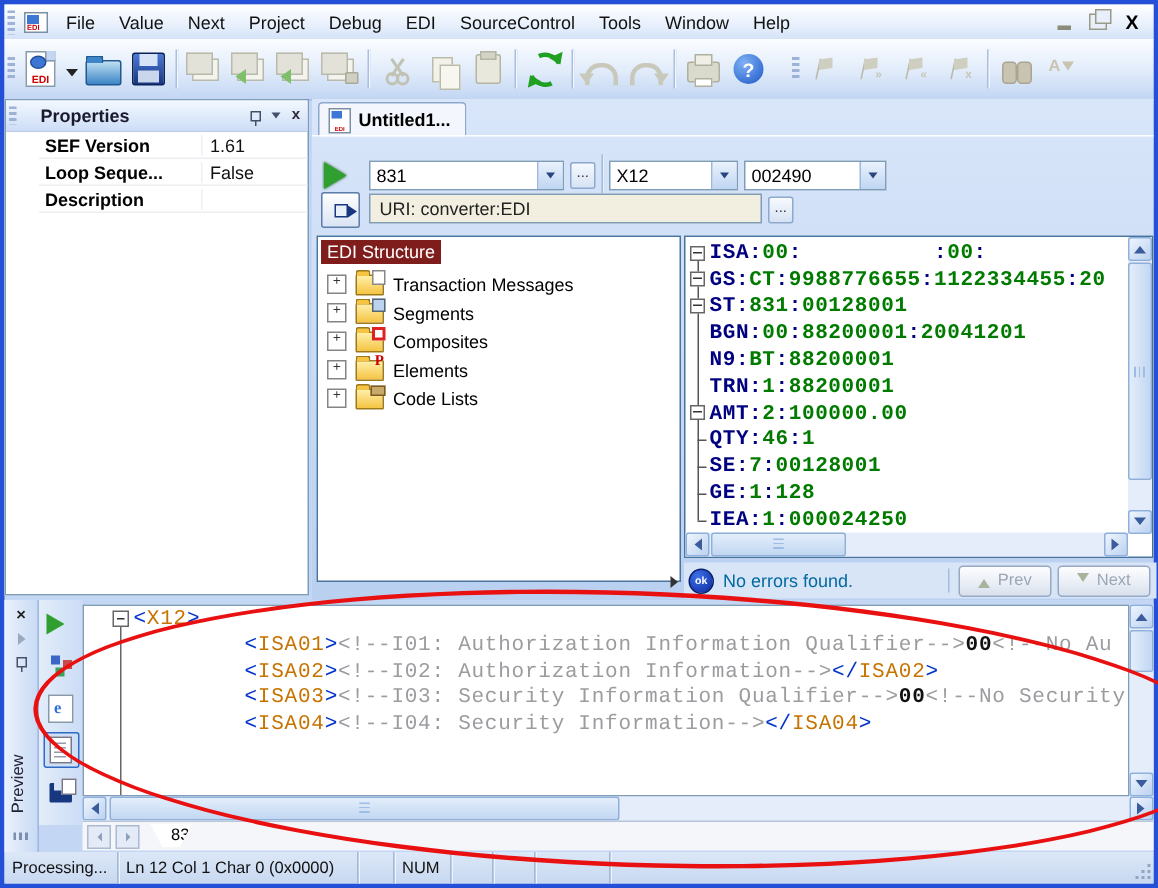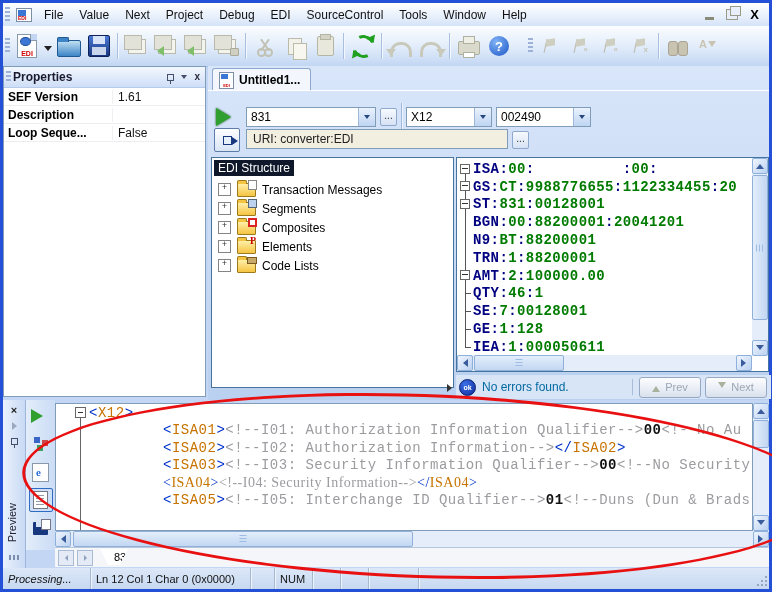--- a/index.html
+++ b/index.html
@@ -70,31 +70,31 @@
   .ico-binoc::before,.ico-binoc::after{content:'';position:absolute;top:0;width:8px;height:13px;background:#C9C3B2;border:1px solid #ABA492;border-radius:3px;}
   .ico-binoc::before{left:0;} .ico-binoc::after{right:0;}
   .ico-az{position:relative;width:18px;height:16px;color:#C9C3B2;font:bold 11px "Liberation Sans",sans-serif;}
   .ico-az::before{content:'A';position:absolute;left:0;top:0;}
   .ico-az::after{content:'';position:absolute;right:1px;top:3px;border:4px solid rgba(0,0,0,0);border-top:6px solid #C9C3B2;}
 
   
   .props{position:absolute;left:0;top:63px;width:203px;height:331px;background:#FFF;
     border:1px solid #7F9DB9;box-sizing:border-box;}
   .props-head{height:20px;background:linear-gradient(#F3F8FE,#CEDEF7);display:flex;align-items:center;
-    border-bottom:1px solid #B7CCEA;}
+    border-bottom:1px solid #B7CCEA;gap:14px;}
   .props-title{font-size:12px;font-weight:600;color:#1A1A2E;}
   .props-icons{margin-left:auto;display:flex;align-items:center;gap:7px;padding-right:5px;}
   .pin-ico{width:5px;height:5px;border:1px solid #44506B;position:relative;}
   .pin-ico::after{content:'';position:absolute;left:2px;top:5px;width:1px;height:4px;background:#44506B;}
   .chev-ico{width:0;height:0;border:3px solid rgba(0,0,0,0);border-top:4px solid #44506B;margin-top:3px;}
   .x-ico{font-size:10px;font-weight:bold;color:#2A2A3A;line-height:10px;}
   .grid-head{height:18px;display:flex;background:#F1F4FA;border-bottom:1px solid #C8CEDA;font-size:11px;color:#444;}
   .grid-head span{padding:2px 4px;}
   .gh-name{width:104px;border-right:1px solid #D4D9E4;}
-  .prow{display:flex;height:17px;border-bottom:1px solid #EDEDF2;font-size:12px;align-items:center;}
+  .prow{display:flex;height:17px;border-bottom:1px solid #EDEDF2;font-size:12px;align-items:center;margin-left:22px;}
   .pname{width:104px;padding-left:4px;font-weight:bold;color:#000;border-right:1px solid #F0F0F4;
     white-space:nowrap;overflow:hidden;}
   .pval{padding-left:5px;color:#111;}
 
   
   .docarea{position:absolute;left:205px;top:63px;width:561px;height:334px;
     background:linear-gradient(#D9E6FA,#BAD0F0);}
   .tabstrip{position:absolute;left:0;top:0;width:100%;height:24px;}
   .doc-tab{position:absolute;left:4px;top:2px;height:22px;padding:0 10px 0 6px;background:#F3F7FD;
     border:1px solid #8CA8CC;border-bottom:none;border-radius:3px 3px 0 0;display:flex;align-items:center;gap:5px;}
@@ -117,21 +117,21 @@
   .go-btn{position:absolute;left:6px;top:2px;width:24px;height:22px;background:linear-gradient(#FDFEFF,#D9E4F4);
     border:1px solid #5E7CA8;border-radius:2px;display:flex;align-items:center;justify-content:center;}
   .go-glyph{width:7px;height:7px;border:1px solid #17377F;position:relative;background:#E8F0FA;}
   .go-glyph::after{content:'';position:absolute;left:8px;top:0;border:4px solid rgba(0,0,0,0);border-left:6px solid #17377F;}
   .uri-field{position:absolute;left:38px;top:3px;width:262px;height:20px;background:#F2EFE1;
     border:1px solid #7F9DB9;font-size:12px;color:#222;padding:2px 0 0 6px;box-sizing:border-box;white-space:nowrap;}
 
   
   .treepanel{position:absolute;left:3px;top:91px;width:243px;height:231px;background:#FFF;
     border:1px solid #46749E;box-sizing:border-box;overflow:hidden;}
-  .troot{display:inline-block;margin:2px 0 4px 2px;padding:1px 4px;background:#0f172a;color:#FFF;font-size:12px;}
+  .troot{display:inline-block;margin:2px 0 4px 2px;padding:1px 4px;background:#7f1d1d;color:#FFF;font-size:12px;}
   .titem{display:flex;align-items:center;height:19px;padding-left:6px;font-size:12px;color:#000;}
   .texp{width:11px;height:11px;border:1px solid #848484;background:#FFF;font:9px/9px "Liberation Mono",monospace;
     text-align:center;color:#333;flex:none;}
   .tfold{width:17px;height:12px;background:linear-gradient(#FFEFA8,#F5C443);border:1px solid #9C7A1C;
     border-radius:1px;position:relative;margin:0 6px 0 6px;flex:none;}
   .tfold::before{content:'';position:absolute;left:-1px;top:-4px;width:8px;height:3px;background:#F5C443;
     border:1px solid #9C7A1C;border-bottom:none;border-radius:2px 2px 0 0;}
   .f0::after{content:'';position:absolute;right:-2px;top:-4px;width:7px;height:8px;background:#FFF;border:1px solid #888;}
   .f1::after{content:'';position:absolute;right:-2px;top:-4px;width:7px;height:7px;background:#BCD2EE;border:1px solid #567;}
   .f2::after{content:'';position:absolute;right:-2px;top:-4px;width:5px;height:5px;border:2px solid #D22;background:#FFF;}
@@ -375,26 +375,26 @@
         <span class="chev-ico"></span>
         <span class="x-ico">x</span>
       </span>
     </div>
     <div>
           <div class="prow">
             <span class="pname">SEF Version</span>
             <span class="pval">1.61</span>
           </div>
           <div class="prow">
+            <span class="pname">Loop Seque...</span>
+            <span class="pval">False</span>
+          </div>
+          <div class="prow">
             <span class="pname">Description</span>
             <span class="pval"></span>
-          </div>
-          <div class="prow">
-            <span class="pname">Loop Seque...</span>
-            <span class="pval">False</span>
           </div>
         </div>
   </div>
 
   <div class="docarea">
     <div class="tabstrip">
       <div class="doc-tab">
         <span class="tab-ico"></span>
         <span class="doc-tab-label">Untitled1...</span>
       </div>
@@ -467,21 +467,21 @@
             <div class="edi-line"><span class="egut"><span class="box"></span></span><span class="eseg">ISA</span><span class="eseg">:</span><span class="eval">00</span><span class="eseg">:</span><span class="eval">          </span><span class="eseg">:</span><span class="eval">00</span><span class="eseg">:</span></div>
             <div class="edi-line"><span class="egut"><span class="box"></span></span><span class="eseg">GS</span><span class="eseg">:</span><span class="eval">CT</span><span class="eseg">:</span><span class="eval">9988776655</span><span class="eseg">:</span><span class="eval">1122334455</span><span class="eseg">:</span><span class="eval">20</span></div>
             <div class="edi-line"><span class="egut"><span class="box"></span></span><span class="eseg">ST</span><span class="eseg">:</span><span class="eval">831</span><span class="eseg">:</span><span class="eval">00128001</span></div>
             <div class="edi-line"><span class="egut"></span><span class="eseg">BGN</span><span class="eseg">:</span><span class="eval">00</span><span class="eseg">:</span><span class="eval">88200001</span><span class="eseg">:</span><span class="eval">20041201</span></div>
             <div class="edi-line"><span class="egut"></span><span class="eseg">N9</span><span class="eseg">:</span><span class="eval">BT</span><span class="eseg">:</span><span class="eval">88200001</span></div>
             <div class="edi-line"><span class="egut"></span><span class="eseg">TRN</span><span class="eseg">:</span><span class="eval">1</span><span class="eseg">:</span><span class="eval">88200001</span></div>
             <div class="edi-line"><span class="egut"><span class="box"></span></span><span class="eseg">AMT</span><span class="eseg">:</span><span class="eval">2</span><span class="eseg">:</span><span class="eval">100000.00</span></div>
             <div class="edi-line"><span class="egut tick"></span><span class="eseg">QTY</span><span class="eseg">:</span><span class="eval">46</span><span class="eseg">:</span><span class="eval">1</span></div>
             <div class="edi-line"><span class="egut tick"></span><span class="eseg">SE</span><span class="eseg">:</span><span class="eval">7</span><span class="eseg">:</span><span class="eval">00128001</span></div>
             <div class="edi-line"><span class="egut tick"></span><span class="eseg">GE</span><span class="eseg">:</span><span class="eval">1</span><span class="eseg">:</span><span class="eval">128</span></div>
-            <div class="edi-line"><span class="egut tick"></span><span class="eseg">IEA</span><span class="eseg">:</span><span class="eval">1</span><span class="eseg">:</span><span class="eval">000050611</span></div>
+            <div class="edi-line"><span class="egut tick"></span><span class="eseg">IEA</span><span class="eseg">:</span><span class="eval">1</span><span class="eseg">:</span><span class="eval">000024250</span></div>
           </div>
 
       <div class="vsb" style="left:295px;top:0;width:16px;height:198px;">
         <div class="sb-btn" style="left:0;top:0;">
               <span class="tri up"></span>
             </div>
         <div class="sb-thumb" style="left:0;top:17px;width:16px;height:145px;">
               <span class="sb-grip"></span>
             </div>
         <div class="sb-btn" style="left:0;bottom:0;">
@@ -549,22 +549,21 @@
           </div>
     </div>
 
     <div class="codearea">
       <div class="code-vline"></div>
       <div>
             <div class="code-line"><span class="cgut"><span class="box"></span></span><span style="padding-left: 0px;"><span class="ck-b">&lt;</span><span class="ck-t">X12</span><span class="ck-b">&gt;</span></span></div>
             <div class="code-line"><span class="cgut"></span><span style="padding-left: 74px;"><span class="ck-b">&lt;</span><span class="ck-t">ISA01</span><span class="ck-b">&gt;</span><span class="ck-c">&lt;!--I01: Authorization Information Qualifier--&gt;</span><span class="ck-v">00</span><span class="ck-c">&lt;!--No Au</span></span></div>
             <div class="code-line"><span class="cgut"></span><span style="padding-left: 74px;"><span class="ck-b">&lt;</span><span class="ck-t">ISA02</span><span class="ck-b">&gt;</span><span class="ck-c">&lt;!--I02: Authorization Information--&gt;</span><span class="ck-b">&lt;/</span><span class="ck-t">ISA02</span><span class="ck-b">&gt;</span></span></div>
             <div class="code-line"><span class="cgut"></span><span style="padding-left: 74px;"><span class="ck-b">&lt;</span><span class="ck-t">ISA03</span><span class="ck-b">&gt;</span><span class="ck-c">&lt;!--I03: Security Information Qualifier--&gt;</span><span class="ck-v">00</span><span class="ck-c">&lt;!--No Security</span></span></div>
-            <div class="code-line"><span class="cgut"></span><span style="padding-left: 74px; font-family: Liberation Serif, serif;"><span class="ck-b">&lt;</span><span class="ck-t">ISA04</span><span class="ck-b">&gt;</span><span class="ck-c">&lt;!--I04: Security Information--&gt;</span><span class="ck-b">&lt;/</span><span class="ck-t">ISA04</span><span class="ck-b">&gt;</span></span></div>
-            <div class="code-line"><span class="cgut"></span><span style="padding-left: 74px;"><span class="ck-b">&lt;</span><span class="ck-t">ISA05</span><span class="ck-b">&gt;</span><span class="ck-c">&lt;!--I05: Interchange ID Qualifier--&gt;</span><span class="ck-v">01</span><span class="ck-c">&lt;!--Duns (Dun &amp; Brads</span></span></div>
+            <div class="code-line"><span class="cgut"></span><span style="padding-left: 74px;"><span class="ck-b">&lt;</span><span class="ck-t">ISA04</span><span class="ck-b">&gt;</span><span class="ck-c">&lt;!--I04: Security Information--&gt;</span><span class="ck-b">&lt;/</span><span class="ck-t">ISA04</span><span class="ck-b">&gt;</span></span></div>
           </div>
     </div>
 
     <div class="code-vsb">
       <div class="sb-btn" style="left:0;top:0;">
             <span class="tri up"></span>
           </div>
       <div class="sb-thumb" style="left:0;top:17px;width:16px;height:28px;"></div>
       <div class="sb-btn" style="left:0;bottom:0;">
             <span class="tri down"></span>
@@ -590,21 +589,21 @@
             <span class="tri right" style="border-left-color:#8FA0BC;"></span>
           </span>
       <span class="sheet-tab">
         <span class="outer"></span>
         <span class="inner">831 [Untitled1.sef]</span>
       </span>
     </div>
   </div>
 
   <div class="statusbar">
-    <span class="scell" style="width: 88px; font-style: italic;">Processing...</span>
+    <span class="scell" style="width: 76px;">Processing...</span>
         <span class="scell" style="width: 160px;">Ln 12 Col 1  Char 0 (0x0000)</span>
         <span class="scell" style="width: 24px;"></span>
         <span class="scell" style="width: 38px;">NUM</span>
         <span class="scell" style="width: 28px;"></span>
         <span class="scell" style="width: 28px;"></span>
         <span class="scell" style="width: 50px;"></span>
         <span class="sgrip">
           <i></i>
         </span>
   </div>

